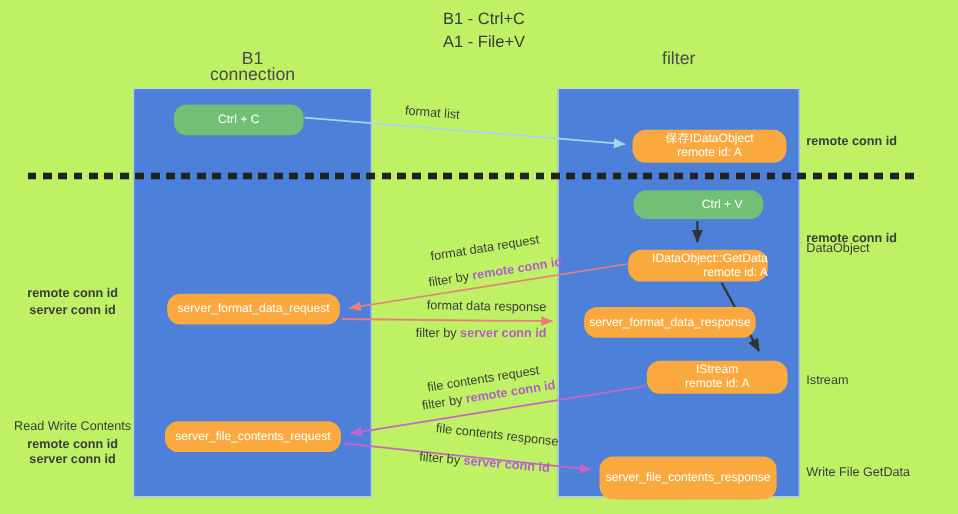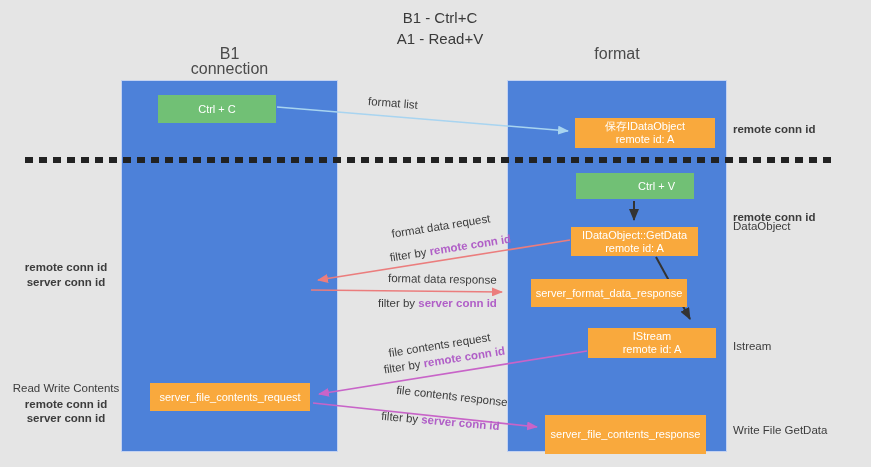--- a/index.html
+++ b/index.html
@@ -1,51 +1,51 @@
 <!DOCTYPE html>
 <html><head>
 <meta charset="utf-8">
 <style>
   html,body{margin:0;padding:0;background:#f9f9f9;font-family:"Liberation Sans",sans-serif;}
-  .canvas{position:relative;width:871px;height:467px;background:#e5e5e5;overflow:hidden;}
+  .canvas{position:relative;width:871px;height:467px;background:#bef264;overflow:hidden;}
   .title{position:absolute;left:330px;top:7px;width:220px;text-align:center;
          font-size:15px;line-height:21px;color:#3a3a3a;}
   .lane-hdr{position:absolute;top:46px;text-align:center;font-size:16px;line-height:15px;color:#4a4a4a;}
   .lane{position:absolute;top:80px;height:372px;background:#4d81d9;border:1px solid #c3d2f1;box-sizing:border-box;}
   .divider{position:absolute;left:25px;top:157px;width:812px;height:6px;
            background:repeating-linear-gradient(90deg,#222 0 8px,rgba(0,0,0,0) 8px 14px);}
   .edges{position:absolute;left:0;top:0;width:871px;height:467px;pointer-events:none;}
   .node{position:absolute;color:#fff;font-size:11px;line-height:13px;text-align:center;
         display:flex;flex-direction:column;justify-content:center;align-items:center;
-        box-sizing:border-box;white-space:nowrap;}
+        box-sizing:border-box;white-space:nowrap;border-radius:12px;}
   .green{background:#71c075;}
   .orange{background:#f9a93d;}
   .alabel{position:absolute;font-size:11.5px;color:#3c3c3c;white-space:nowrap;}
   .purple{color:#b05fc7;font-weight:bold;}
   .greentxt{color:#5fbe6e;font-weight:bold;}
   .ann-l{position:absolute;left:8px;width:116px;text-align:center;font-size:11.5px;
          color:#3c3c3c;white-space:nowrap;}
   .ann-r{position:absolute;left:733px;font-size:11.5px;color:#3c3c3c;white-space:nowrap;}
 </style>
 </head>
 <body>
 
 <div class="canvas">
 
   <div class="title">
     <div>B1 - Ctrl+C</div>
-    <div>A1 - Read+V</div>
+    <div>A1 - File+V</div>
   </div>
 
   <div class="lane-hdr" style="left:121px;width:217px;">
     <div>B1</div>
     <div>connection</div>
   </div>
   <div class="lane-hdr" style="left:507px;width:220px;">
-    <div>format</div>
+    <div>filter</div>
   </div>
 
   <div class="lane" style="left:121px;width:217px;"></div>
   <div class="lane" style="left:507px;width:220px;"></div>
 
   <div class="divider"></div>
 
   <svg class="edges" viewBox="0 0 871 467">
     <defs>
       <marker id="mk-blue" markerUnits="userSpaceOnUse" markerWidth="11" markerHeight="9" refX="10" refY="4.5" orient="auto">
@@ -76,25 +76,28 @@
 
   <div class="node orange" style="left:575px;top:118px;width:140px;height:30px;">
     <span>保存IDataObject</span>
     <span>remote id: A</span>
   </div>
 
   <div class="node green" style="left:576px;top:173px;width:118px;height:26px;padding-left:43px;">
     <span>Ctrl + V</span>
   </div>
 
-  <div class="node orange" style="left:571px;top:227px;width:127px;height:29px;">
+  <div class="node orange" style="left:571px;top:227px;width:127px;height:29px;align-items:flex-end;">
     <span>IDataObject::GetData</span>
     <span>remote id: A</span>
   </div>
 
+  <div class="node orange" style="left:152px;top:267px;width:157px;height:28px;">
+    <span>server_format_data_request</span>
+  </div>
 
   <div class="node orange" style="left:531px;top:279px;width:156px;height:28px;">
     <span>server_format_data_response</span>
   </div>
 
   <div class="node orange" style="left:588px;top:328px;width:128px;height:30px;">
     <span>IStream</span>
     <span>remote id: A</span>
   </div>
 

